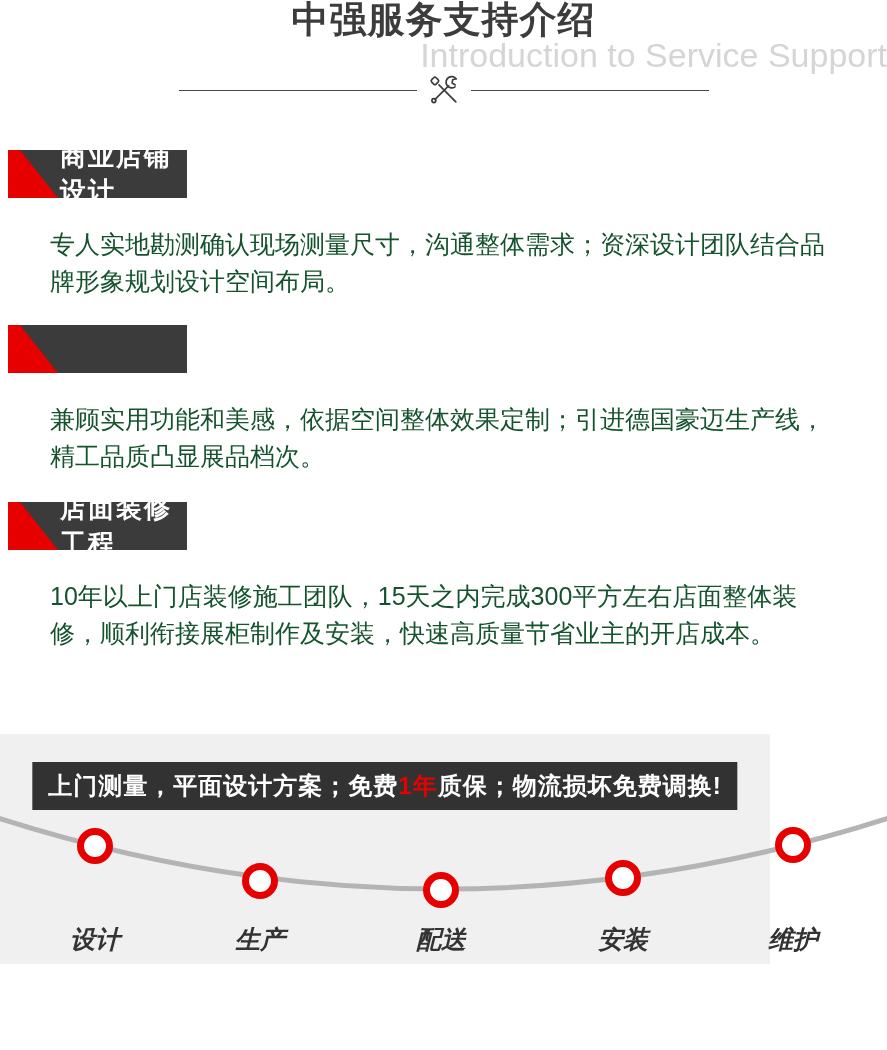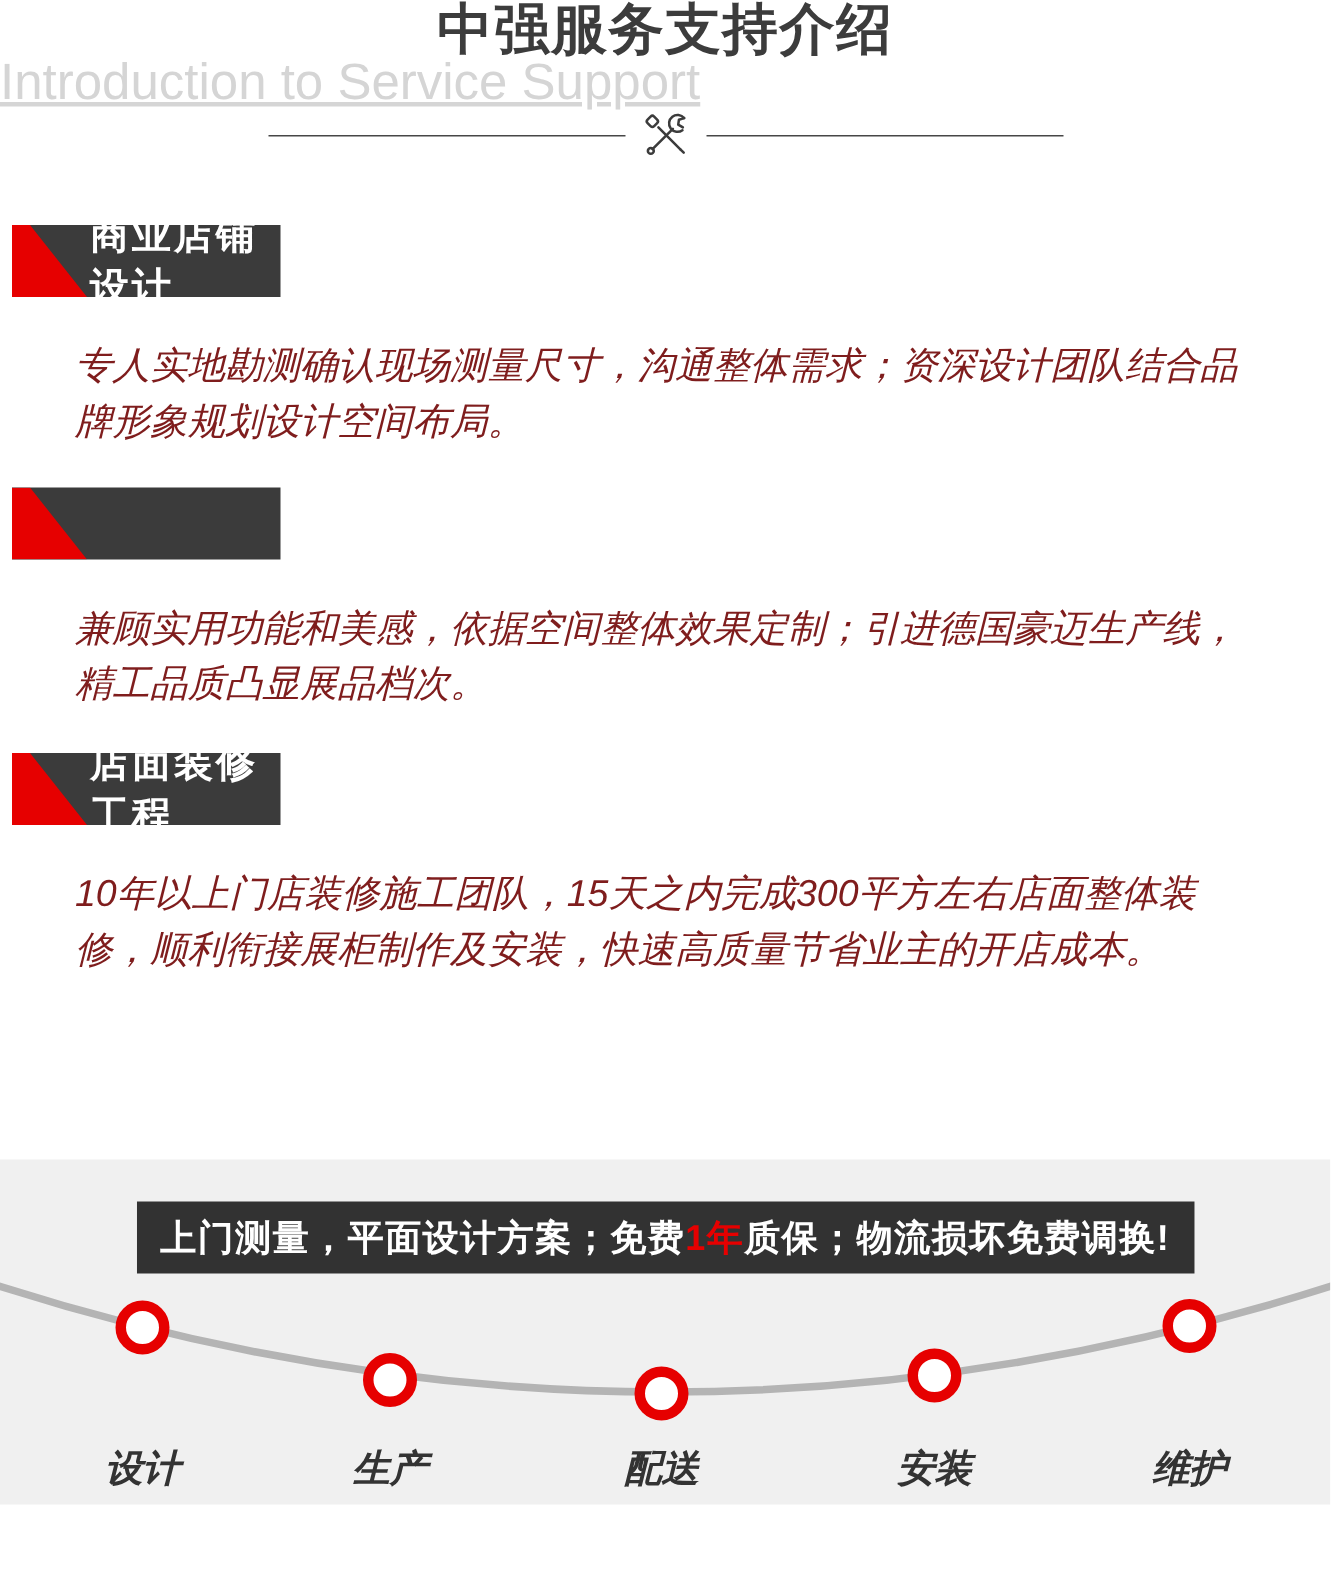--- a/index.html
+++ b/index.html
@@ -7,22 +7,22 @@
     position:relative; width:887px; height:1050px; background:#fff;
     font-family:"Liberation Sans","DejaVu Sans",sans-serif; overflow:hidden;
   }
 
   
   .page-title {
     text-align:center; font-size:37px; font-weight:700;
     color:var(--title-gray,#3c3c3c); letter-spacing:1px; line-height:40px;
   }
   .page-subtitle {
-    text-align:left; font-size:34px; color:var(--subtitle-gray,#d5d5d5);
-    line-height:30px; white-space:nowrap;text-decoration:underline;
+    text-align:right; font-size:34px; color:var(--subtitle-gray,#d5d5d5);
+    line-height:30px; white-space:nowrap;
   }
   .divider {
     margin-top:4px; height:32px; display:flex; align-items:center;
     justify-content:center; gap:12px;
   }
   .divider .line { width:238px; height:1px; background:#474747; }
   .divider svg { display:block; }
 
   
   .badge {
@@ -33,26 +33,26 @@
   .badge .tri {
     position:absolute; left:0; top:0; width:50px; height:48px;
     background:var(--accent-red,#e60000);
     clip-path:polygon(0 0, 24% 0, 100% 100%, 0 100%);
   }
   .badge .label { color:#fff; font-size:26px; font-weight:700; letter-spacing:2px; }
   .badge-1 { margin-top:44px; }
   .badge-2 { margin-top:25px; }
   .badge-3 { margin-top:27px; }
   .body-text {
-    margin:28px 42px 0 50px; font-size:25px; line-height:37px; color:#7f1d1d;font-style:italic;
+    margin:28px 42px 0 50px; font-size:25px; line-height:37px; color:#14532d;
   }
 
   
   .promo {
-    position:absolute; left:0; top:773px; width:887px; height:230px;
+    position:absolute; left:0; top:734px; width:770px; height:230px;
     background:var(--section-bg,#f0f0f0);
   }
   .curve-svg { position:absolute; left:0; top:0; }
   .banner {
     position:absolute; top:28px; left:50%; transform:translateX(-50%);
     background:var(--banner-bg,#323232); color:#fff; font-size:24px;
     font-weight:700; padding:8px 16px; white-space:nowrap; letter-spacing:1px;
   }
   .banner .hl { color:var(--accent-red,#e60000); }
   .marker {

